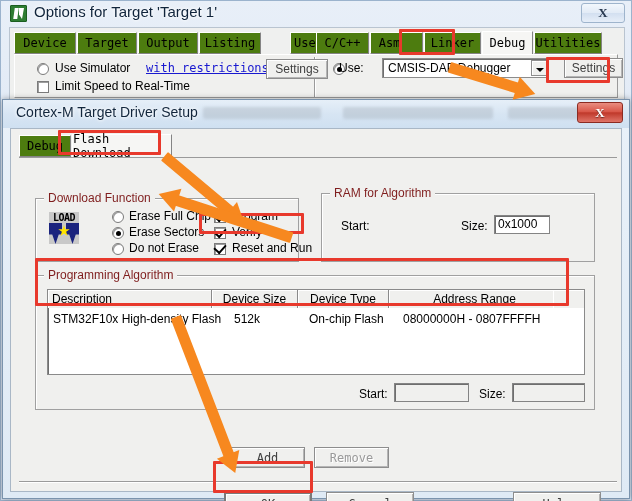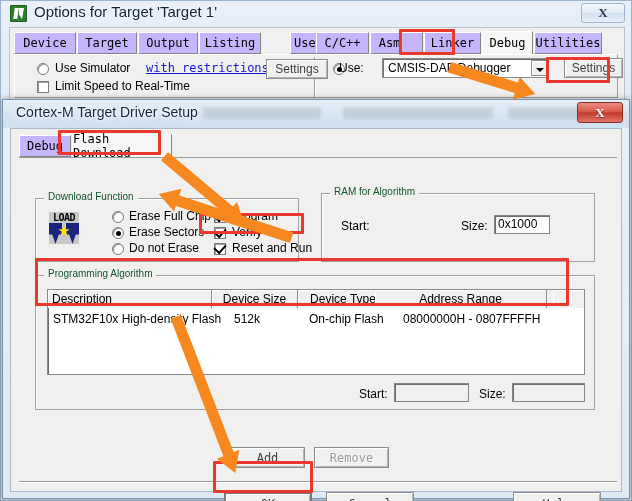--- a/index.html
+++ b/index.html
@@ -54,21 +54,21 @@
   
   .outer-client{
     position:absolute;left:8px;top:26px;width:616px;height:74px;
     background:#eff0ef;border:1px solid #b9c4d0;box-sizing:border-box;
   }
 
   
   .tabstrip{position:absolute;left:4px;top:4px;height:23px;}
   .tab{
     position:absolute;top:0;height:22px;
-    background:#c4b5fd;
+    background:#4d7c0f;
     border-left:1px solid #ffffff;border-top:1px solid #ffffff;
     border-right:1px solid #848484;border-bottom:1px solid #848484;
     font-family:"DejaVu Sans Mono","Liberation Mono",monospace;
     font-size:12px;color:#000;
     display:flex;align-items:center;justify-content:center;
     box-sizing:border-box;
   }
   .tab.active{
     background:#f6f6f4;border-bottom:1px solid #f6f6f4;top:-1px;height:24px;
   }
@@ -193,21 +193,21 @@
   }
 
   
   .group{
     position:absolute;border:1px solid #a0a0a0;
     box-shadow:inset 1px 1px 0 #ffffff;
     box-sizing:border-box;
   }
   .group > .gtitle{
     position:absolute;top:-8px;left:8px;background:#f0f0ee;
-    padding:0 4px;font-size:10px;color:#14532d;white-space:nowrap;
+    padding:0 4px;font-size:12px;color:#7f1d1d;white-space:nowrap;
   }
 
   
   .tbl{
     position:absolute;background:#ffffff;
     border:1px solid #8a8a8a;box-shadow:inset 1px 1px 0 #6e6e6e;
     box-sizing:border-box;overflow:hidden;
   }
   .thead{position:absolute;left:0;top:0;right:0;height:18px;background:#f0f0ee;}
   .th{
@@ -400,21 +400,21 @@
           <div class="thead">
             <div class="th" style="left:0px;width:164px;">
                 <span>Description</span>
               </div>
             <div class="th c" style="left:164px;width:86px;">
                 <span>Device Size</span>
               </div>
             <div class="th c" style="left:250px;width:91px;">
                 <span>Device Type</span>
               </div>
-            <div class="th c" style="left:327px;width:172px;">
+            <div class="th c" style="left:341px;width:172px;">
                 <span>Address Range</span>
               </div>
             <div class="th" style="left:505px;width:33px;border-right:none;">
                 <span></span>
               </div>
           </div>
           <div>
             <div class="td" style="left:5px;top:22px;">STM32F10x High-density Flash</div>
             <div class="td" style="left:186px;top:22px;">512k</div>
             <div class="td" style="left:261px;top:22px;">On-chip Flash</div>

